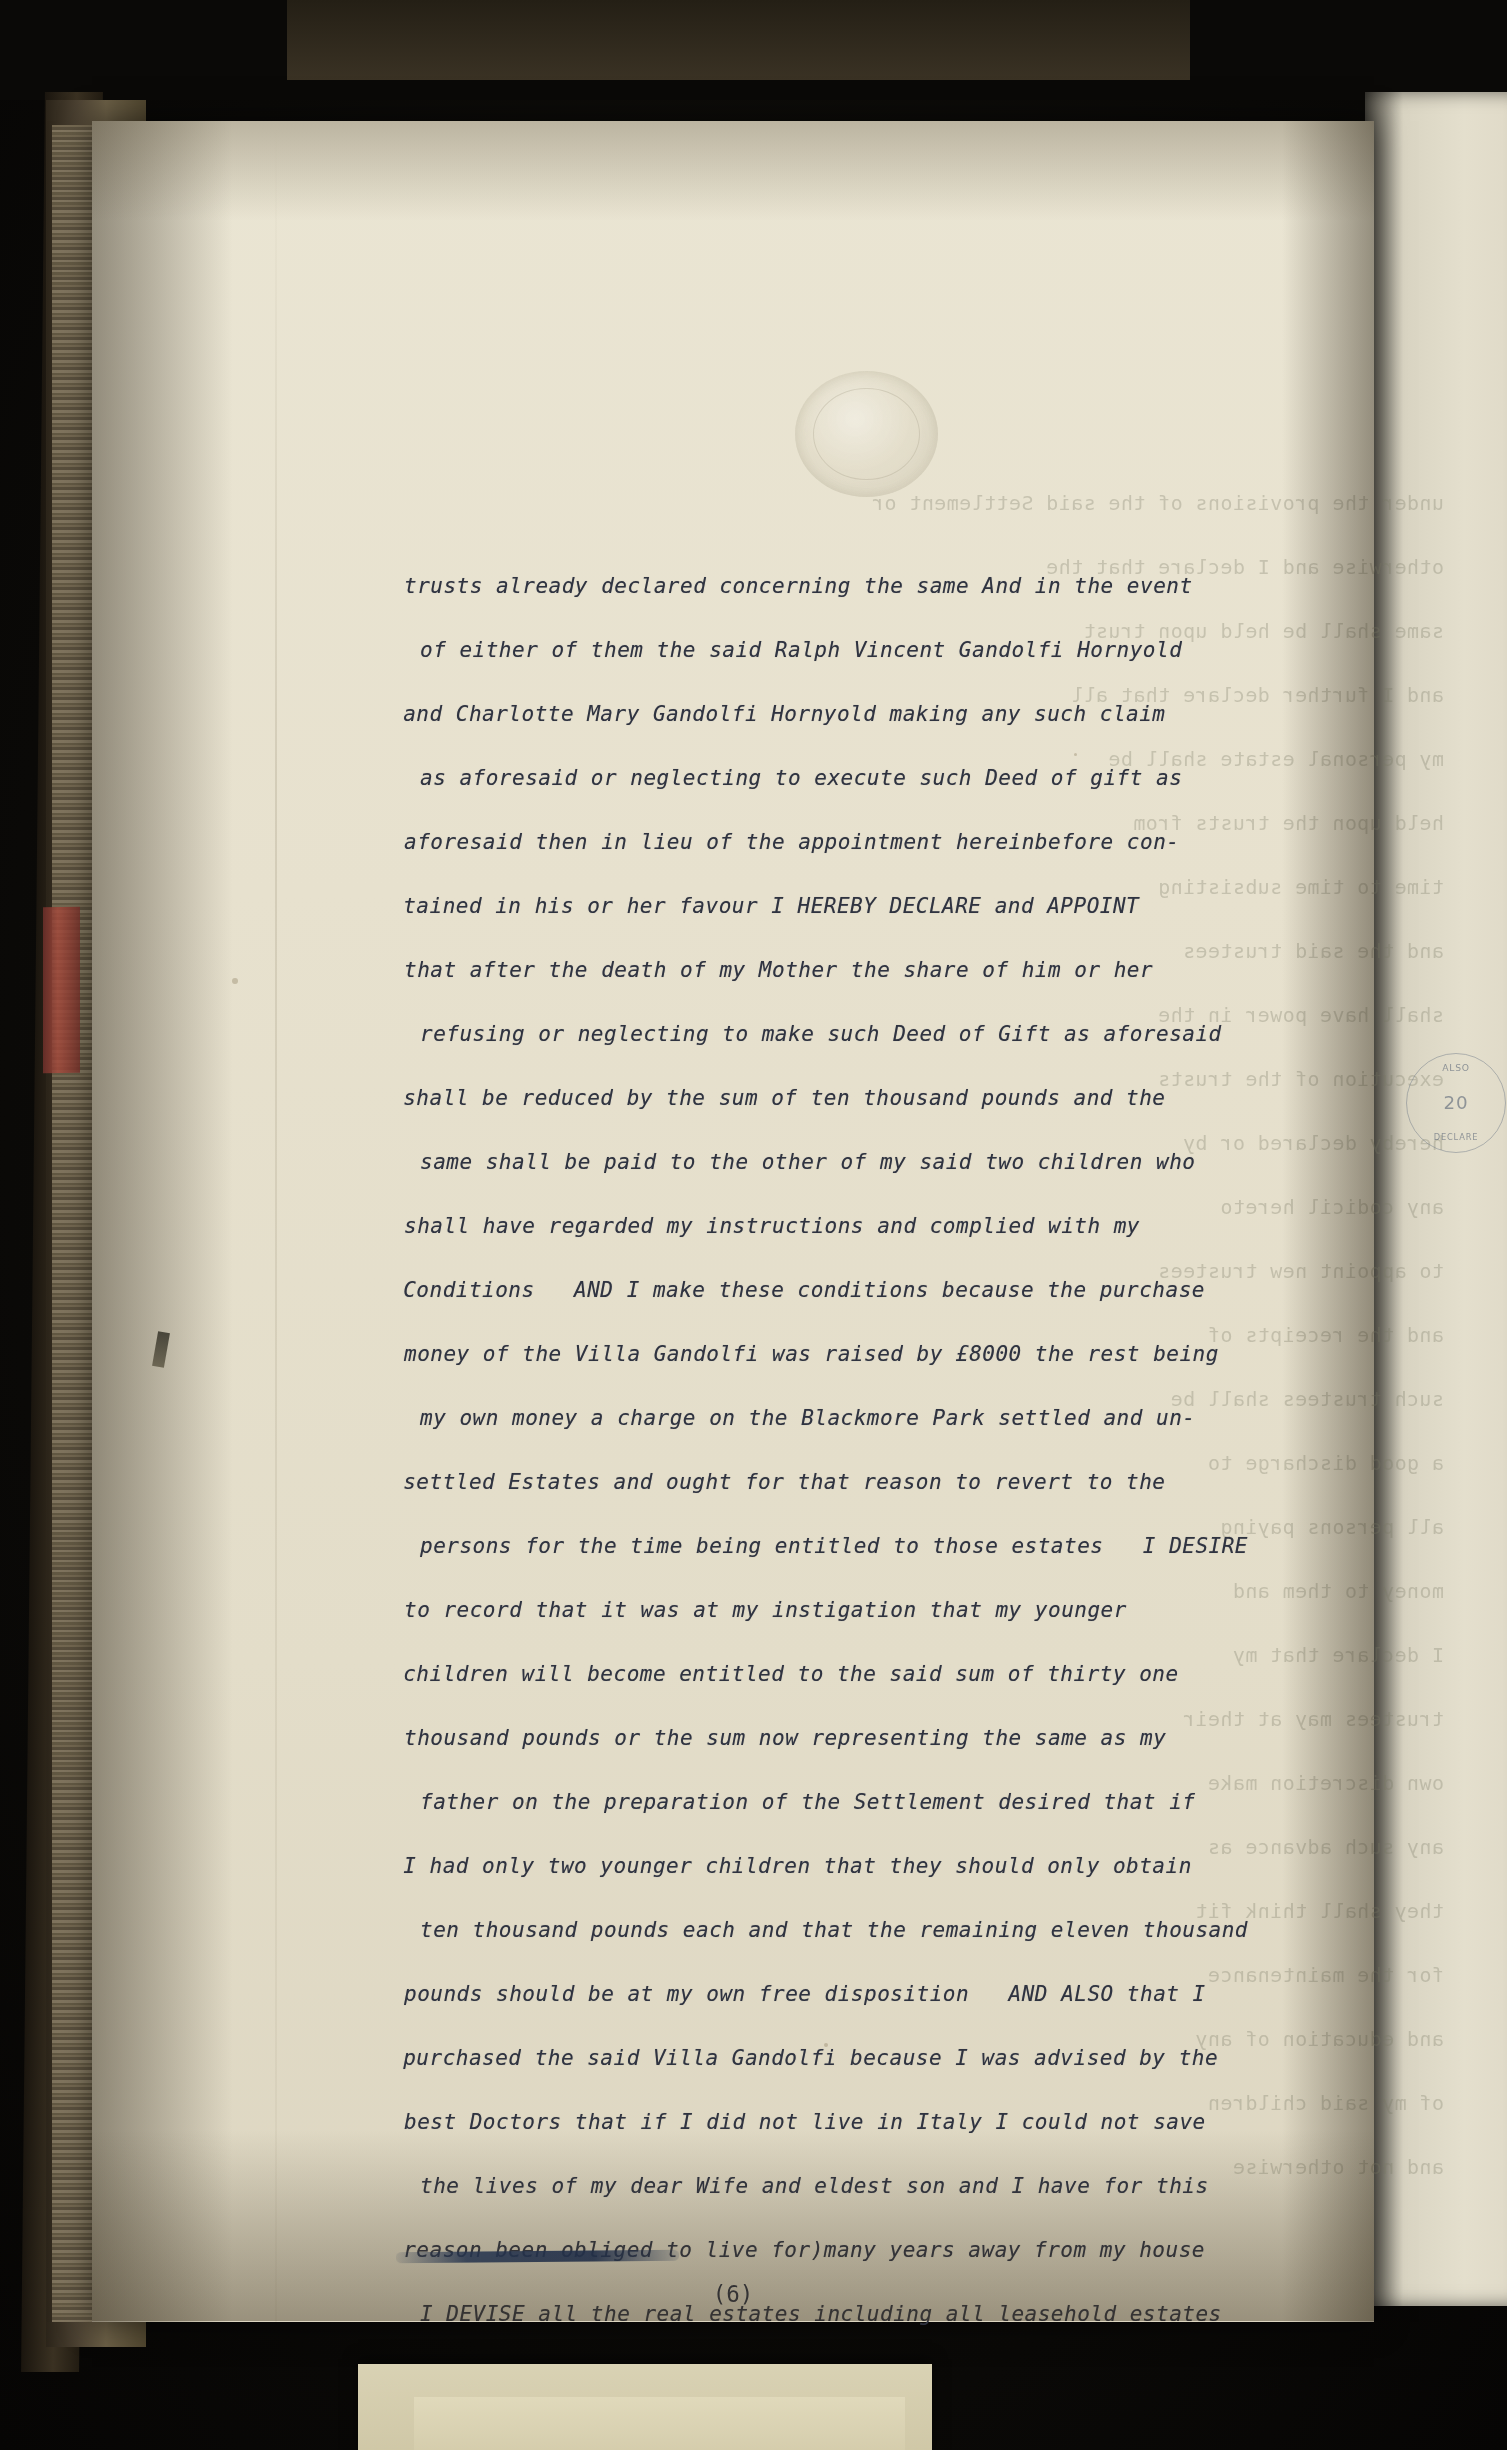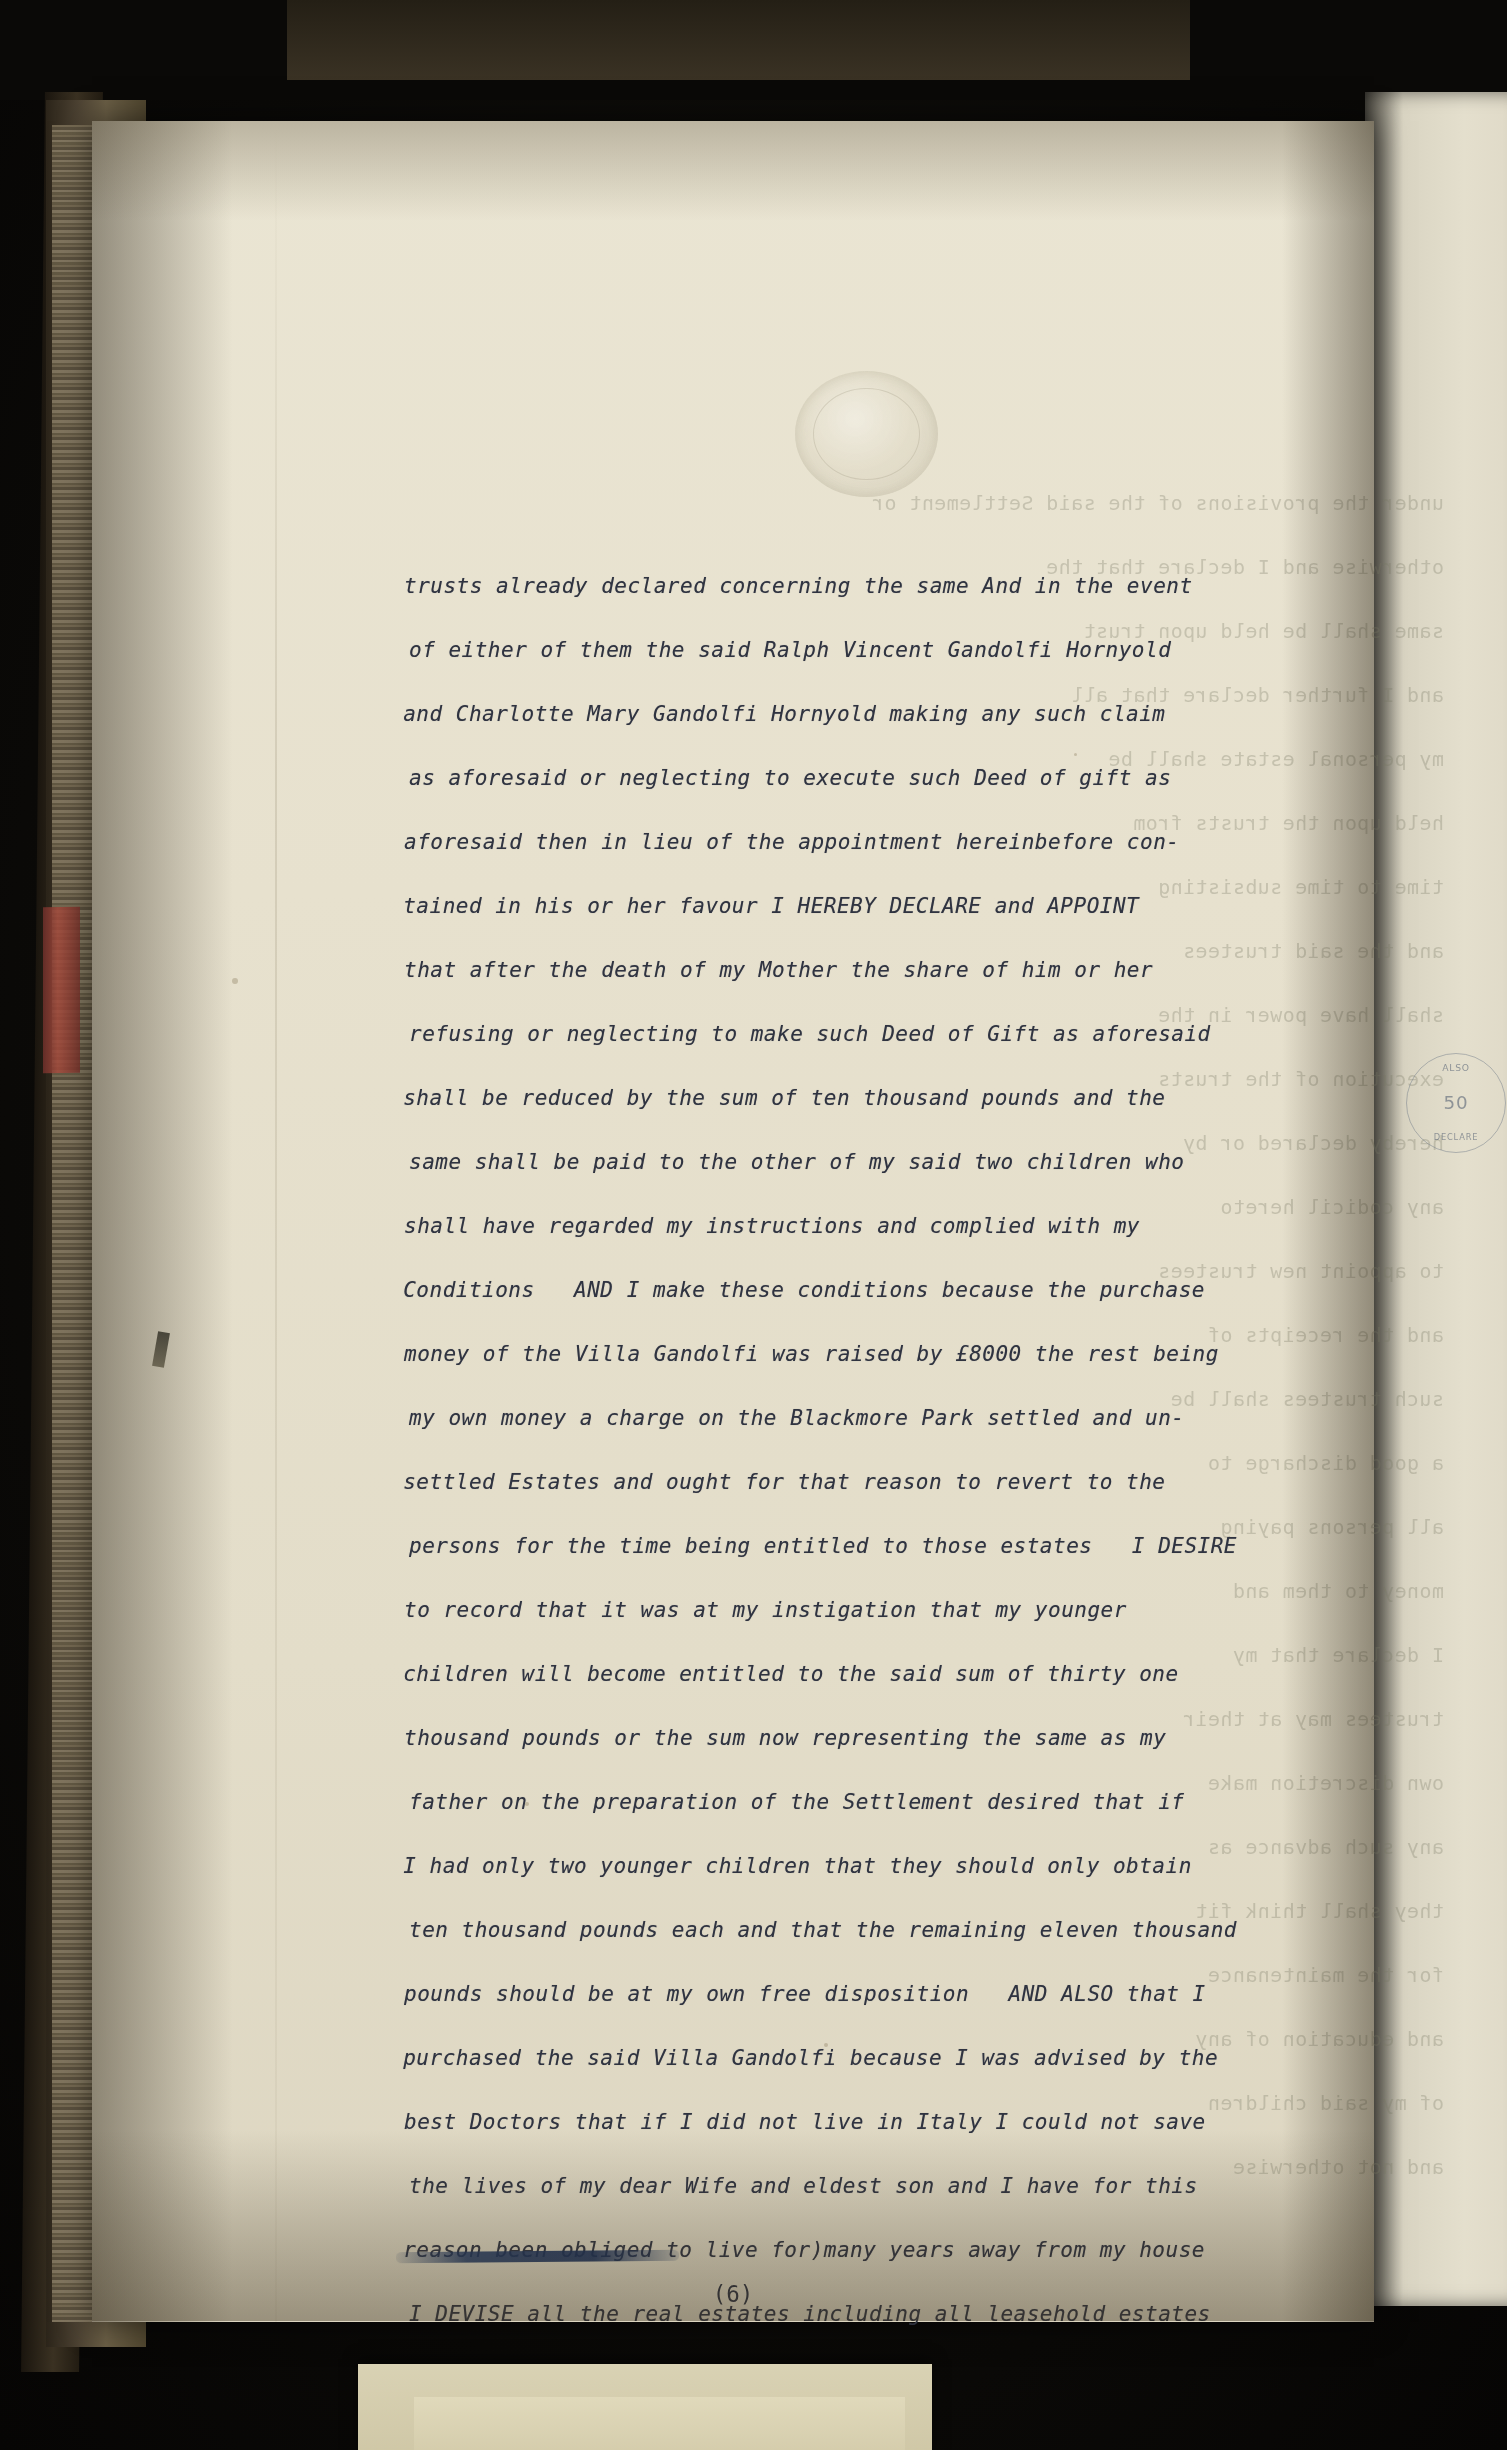--- a/index.html
+++ b/index.html
@@ -239,21 +239,21 @@
     line-height: 64px;
     letter-spacing: 0.5px;
     white-space: pre;
     text-shadow: 0 0 0.8px rgba(60,66,82,0.45);
   }
   .typed .ln {
     display: block;
     height: 64px;
     font-style: italic;
   }
-  .typed .ln:nth-child(2n) { margin-left: 5px; }
+  .typed .ln:nth-child(2n) { margin-left: 16px; }
   .typed .ln:nth-child(3n) { margin-left: -0.8px; }
 
   
   .showthrough {
     position: absolute;
     left: 179px;
     top: 350px;
     width: 1173px;
     color: rgba(120,118,100,0.30);
     font-family: "DejaVu Sans Mono", monospace;
@@ -354,20 +354,20 @@
 
   <div class="page-inner-shadow"></div>
   <div class="page-top-curl"></div>
   <div class="page-right-shade"></div>
   <div class="page-bottom-shade"></div>
 
   <div class="clip-mark"></div>
 
   <div class="registry-stamp">
     <div class="rs-top">ALSO</div>
-    <div class="rs-mid">50</div>
+    <div class="rs-mid">20</div>
     <div class="rs-bot">DECLARE</div>
   </div>
 
   <div class="loose-paper"></div>
   <div class="loose-paper2"></div>
 </div>
 
 
 </body></html>

